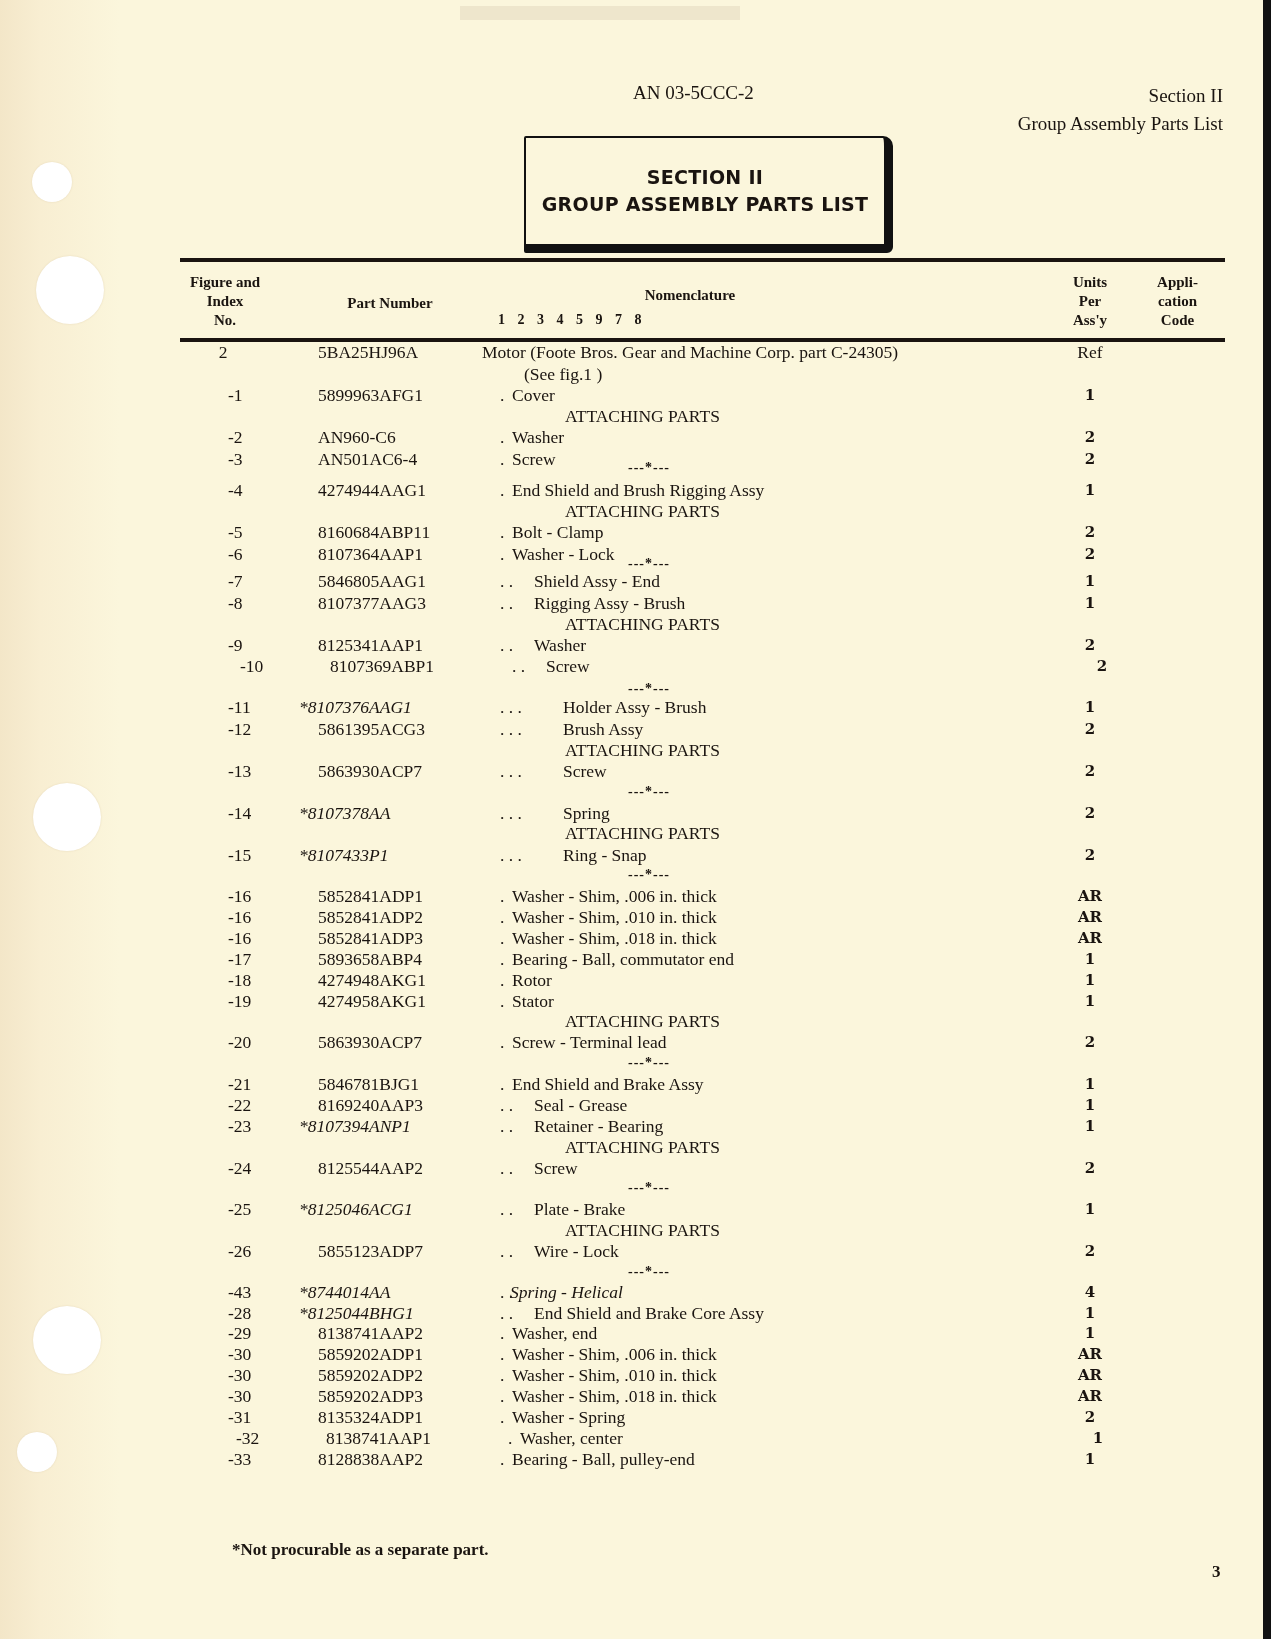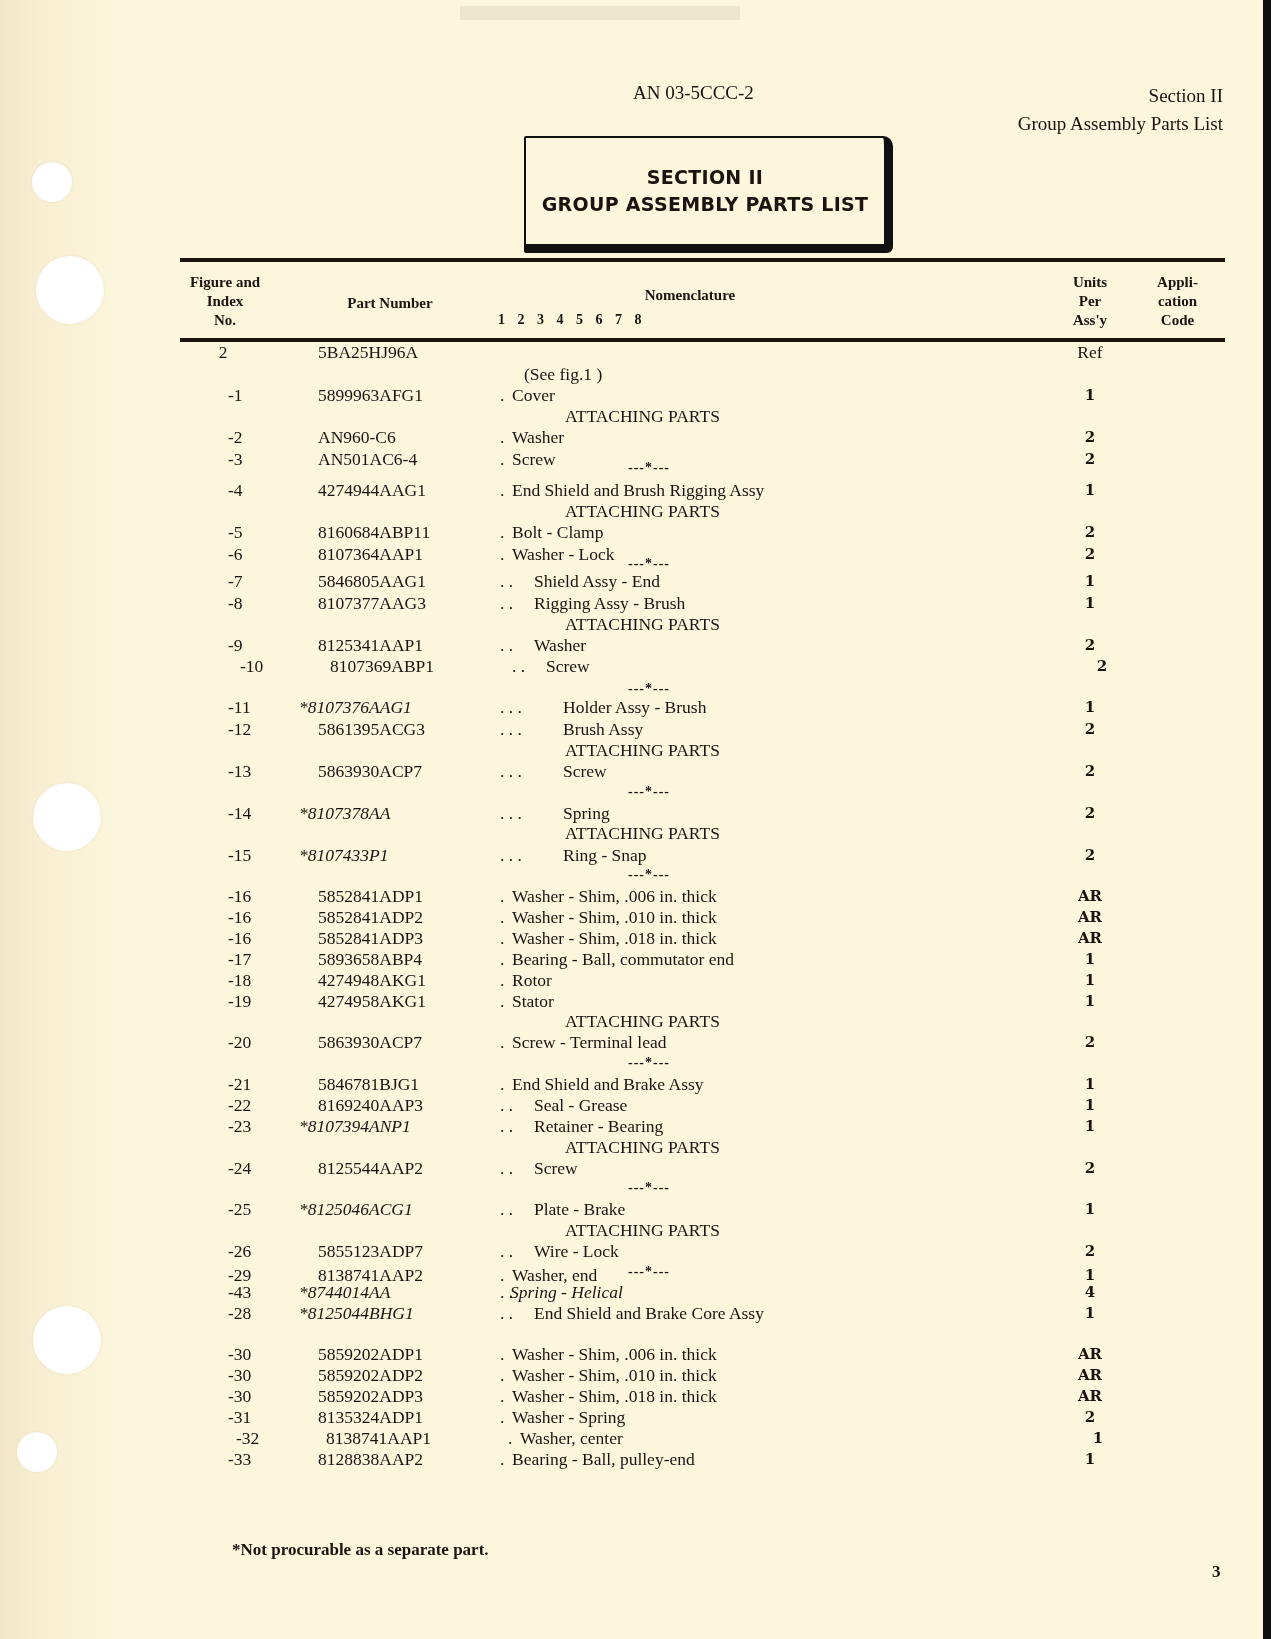--- a/index.html
+++ b/index.html
@@ -76,21 +76,21 @@
 </div>
 
 <div class="rule-top"></div>
 <div class="colhead ch-fig">
   <div>Figure and</div>
   <div>Index</div>
   <div>No.</div>
 </div>
 <div class="colhead ch-part">Part Number</div>
 <div class="colhead ch-nom">Nomenclature</div>
-<div class="ch-nom-digits">1 2 3 4 5 6 7 8</div>
+<div class="ch-nom-digits">1 2 3 4 5 9 7 8</div>
 <div class="colhead ch-units">
   <div>Units</div>
   <div>Per</div>
   <div>Ass'y</div>
 </div>
 <div class="colhead ch-app">
   <div>Appli-</div>
   <div>cation</div>
   <div>Code</div>
 </div>
@@ -141,20 +141,21 @@
     </div>
     <div class="center-line sep" style="top: 1177px;">
       <span style="left: 628px;">---*---</span>
     </div>
     <div class="center-line sep" style="top: 1261px;">
       <span style="left: 628px;">---*---</span>
     </div>
     <div class="row" style="top: 341px;">
       <span class="idx">2</span>
       <span class="pn">5BA25HJ96A</span>
+      <span class="nom" style="left: 482px;">Motor (Foote Bros. Gear and Machine Corp. part C-24305)</span>
       <span class="units" style="font-weight: normal; font-family: &quot;Liberation Serif&quot;, serif; font-size: 17.5px;">Ref</span>
     </div>
     <div class="row" style="top: 363px;">
       <span class="idx"></span>
       <span class="pn"></span>
       <span class="nom" style="left: 524px;">(See fig.1 )</span>
       <span class="units"></span>
     </div>
     <div class="row" style="top: 384px;">
       <span class="idx dash">-1</span>
@@ -359,21 +360,21 @@
       <span class="nom" style="left: 510px; font-style: italic;">Spring - Helical</span>
       <span class="units">4</span>
     </div>
     <div class="row" style="top: 1302px;">
       <span class="idx dash">-28</span>
       <span class="pn star">*8125044BHG1</span>
       <span class="dots" style="left: 500px;">. .</span>
       <span class="nom" style="left: 534px;">End Shield and Brake Core Assy</span>
       <span class="units">1</span>
     </div>
-    <div class="row" style="top: 1264px;">
+    <div class="row" style="top: 1322px;">
       <span class="idx dash">-29</span>
       <span class="pn">8138741AAP2</span>
       <span class="dots" style="left: 500px;">.</span>
       <span class="nom" style="left: 512px;">Washer, end</span>
       <span class="units">1</span>
     </div>
     <div class="row" style="top: 1343px;">
       <span class="idx dash">-30</span>
       <span class="pn">5859202ADP1</span>
       <span class="dots" style="left: 500px;">.</span>

